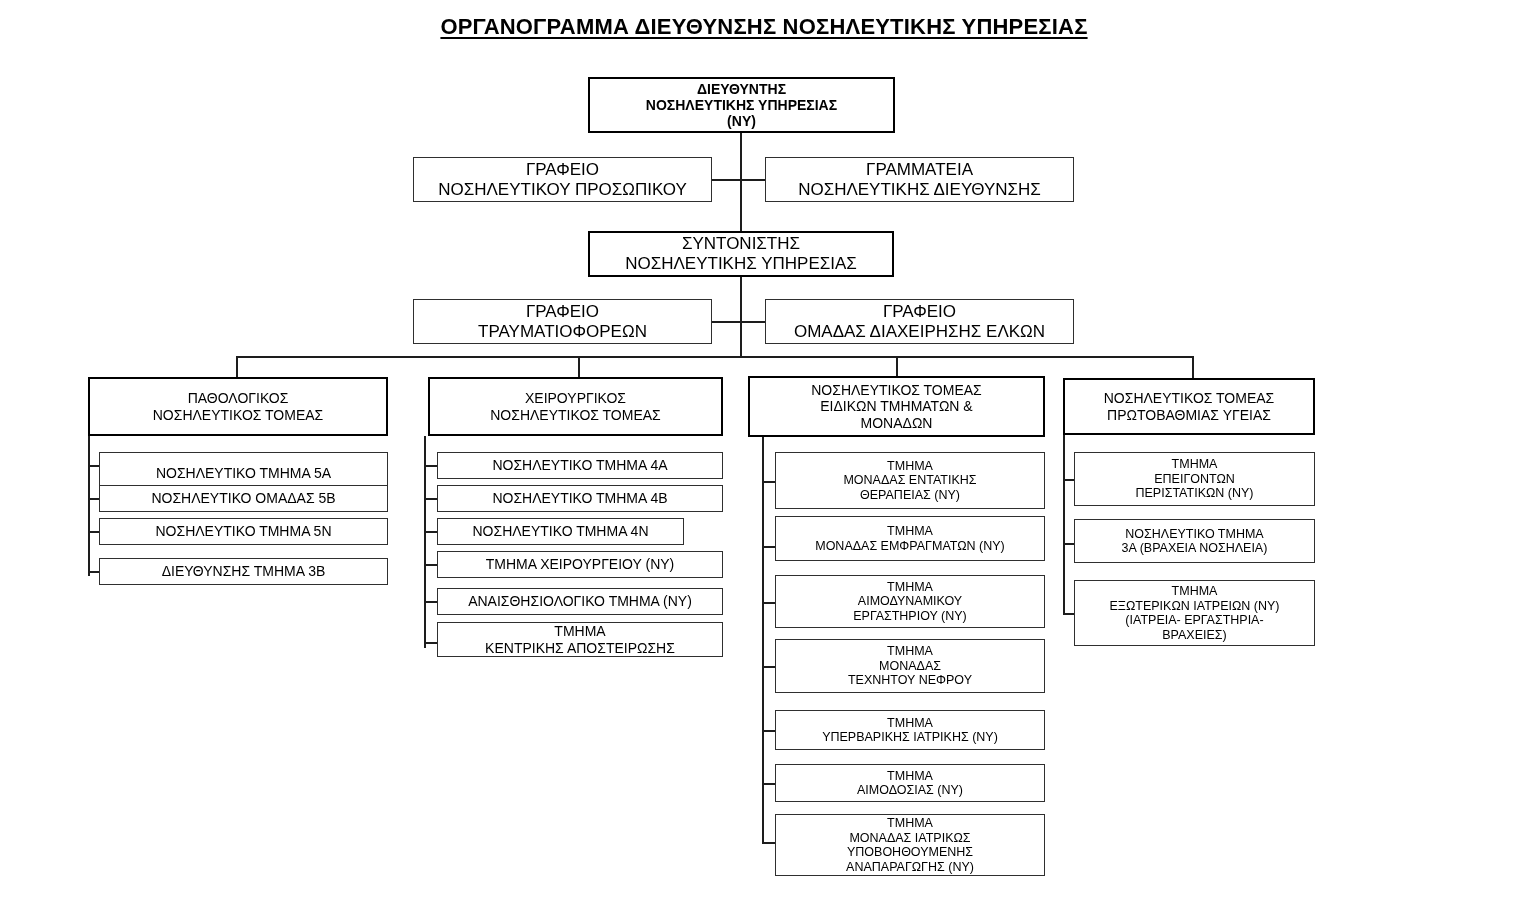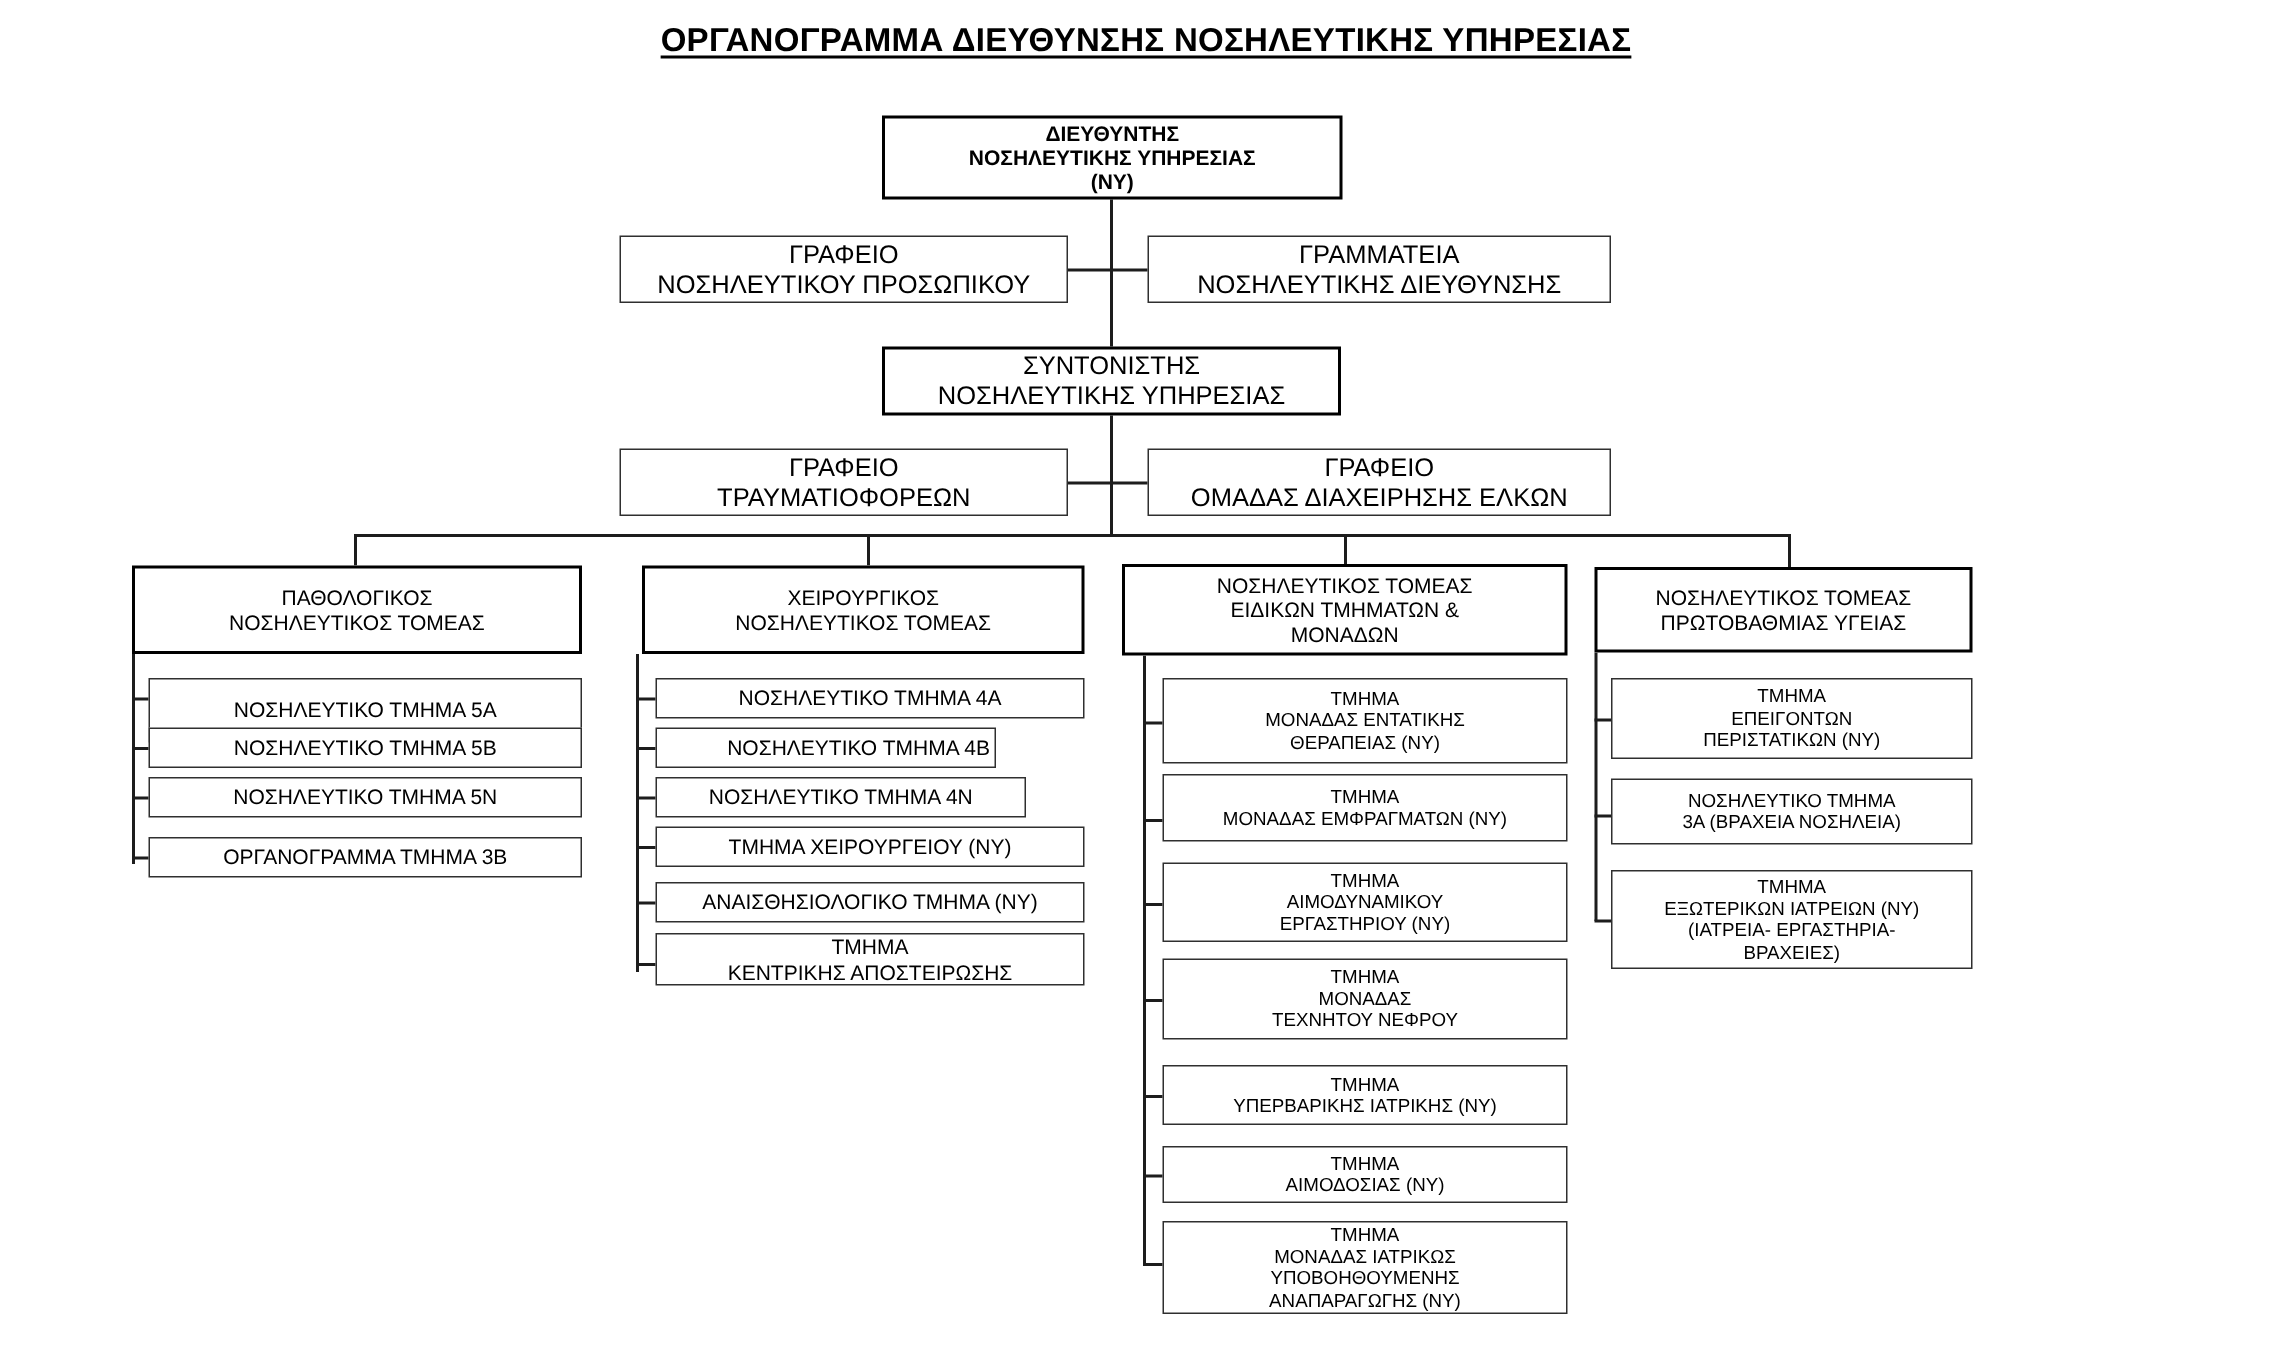--- a/index.html
+++ b/index.html
@@ -133,46 +133,46 @@
   </div>
   <div class="line vline" style="left:88px; top:436px; height:140px;"></div>
 
   <div class="line hline" style="left:88px; top:465px; width:12px;"></div>
   <div class="node f14" style="left:99px; top:452px; width:289px; height:43px;">
     <span class="lbl">ΝΟΣΗΛΕΥΤΙΚΟ ΤΜΗΜΑ 5Α</span>
   </div>
 
   <div class="line hline" style="left:88px; top:498px; width:12px;"></div>
   <div class="node f14" style="left:99px; top:485px; width:289px; height:27px;">
-    <span class="lbl">ΝΟΣΗΛΕΥΤΙΚΟ ΤΜΗΜΑ 5Β</span>
+    <span class="lbl">ΝΟΣΗΛΕΥΤΙΚΟ ΟΜΑΔΑΣ 5Β</span>
   </div>
 
   <div class="line hline" style="left:88px; top:531px; width:12px;"></div>
   <div class="node f14" style="left:99px; top:518px; width:289px; height:27px;">
     <span class="lbl">ΝΟΣΗΛΕΥΤΙΚΟ ΤΜΗΜΑ  5Ν</span>
   </div>
 
   <div class="line hline" style="left:88px; top:571px; width:12px;"></div>
   <div class="node f14" style="left:99px; top:558px; width:289px; height:27px;">
-    <span class="lbl">ΟΡΓΑΝΟΓΡΑΜΜΑ ΤΜΗΜΑ  3Β</span>
+    <span class="lbl">ΔΙΕΥΘΥΝΣΗΣ ΤΜΗΜΑ  3Β</span>
   </div>
 
   <div class="node thick f14" style="left:428px; top:377px; width:295px; height:59px;">
     <span class="lbl">ΧΕΙΡΟΥΡΓΙΚΟΣ
 ΝΟΣΗΛΕΥΤΙΚΟΣ ΤΟΜΕΑΣ</span>
   </div>
   <div class="line vline" style="left:424px; top:436px; height:212px;"></div>
 
   <div class="line hline" style="left:424px; top:465px; width:14px;"></div>
   <div class="node f14" style="left:437px; top:452px; width:286px; height:27px;">
     <span class="lbl">ΝΟΣΗΛΕΥΤΙΚΟ ΤΜΗΜΑ  4Α</span>
   </div>
 
   <div class="line hline" style="left:424px; top:498px; width:14px;"></div>
-  <div class="node f14" style="left:437px; top:485px; width:227px; height:27px;text-align:right;">
+  <div class="node f14" style="left:437px; top:485px; width:286px; height:27px;">
     <span class="lbl">ΝΟΣΗΛΕΥΤΙΚΟ ΤΜΗΜΑ 4Β</span>
   </div>
 
   <div class="line hline" style="left:424px; top:531px; width:14px;"></div>
   <div class="node f14" style="left:437px; top:518px; width:247px; height:27px;">
     <span class="lbl">ΝΟΣΗΛΕΥΤΙΚΟ ΤΜΗΜΑ 4Ν</span>
   </div>
 
   <div class="line hline" style="left:424px; top:564px; width:14px;"></div>
   <div class="node f14" style="left:437px; top:551px; width:286px; height:27px;">

